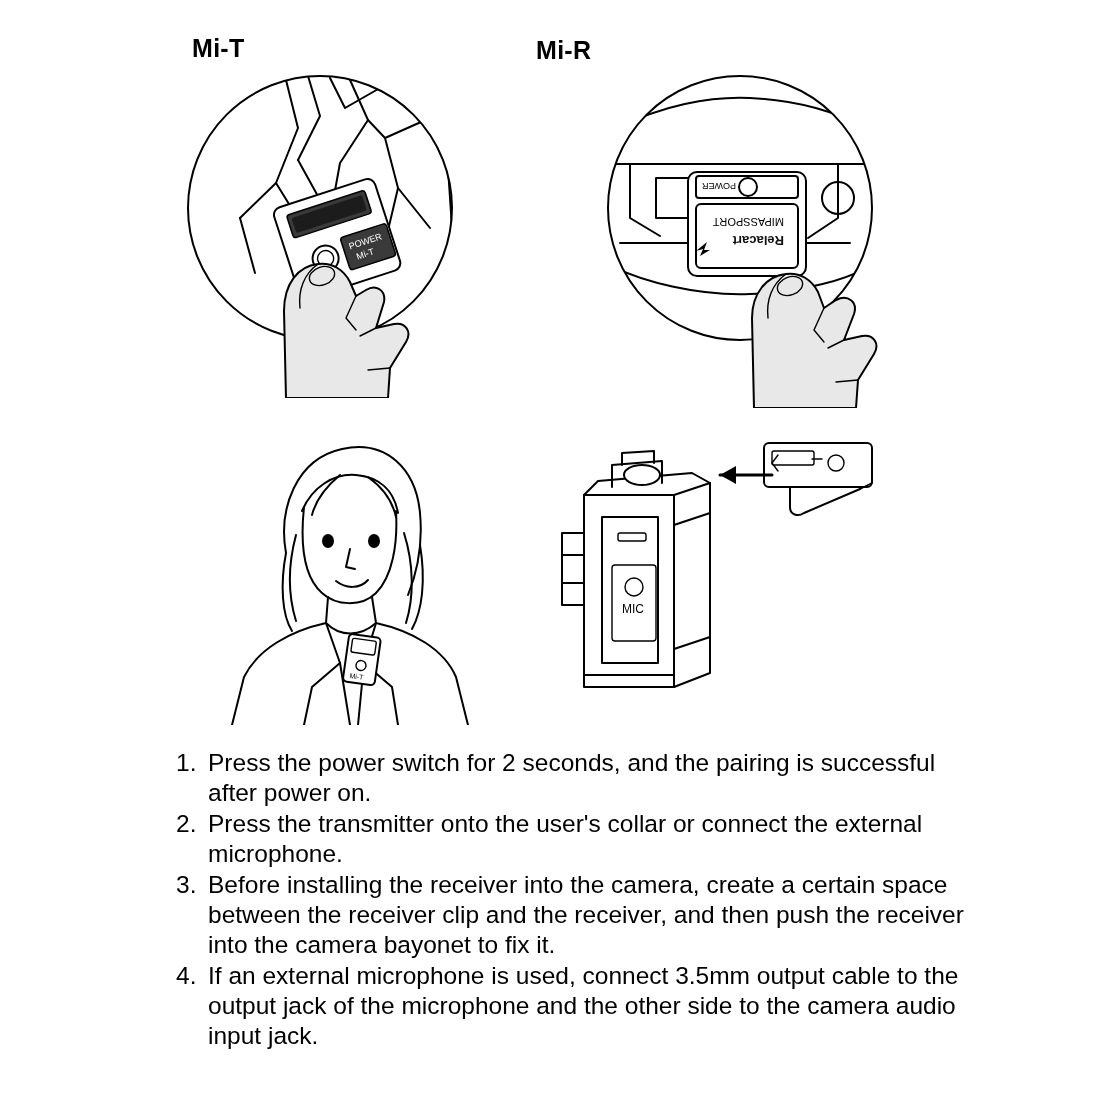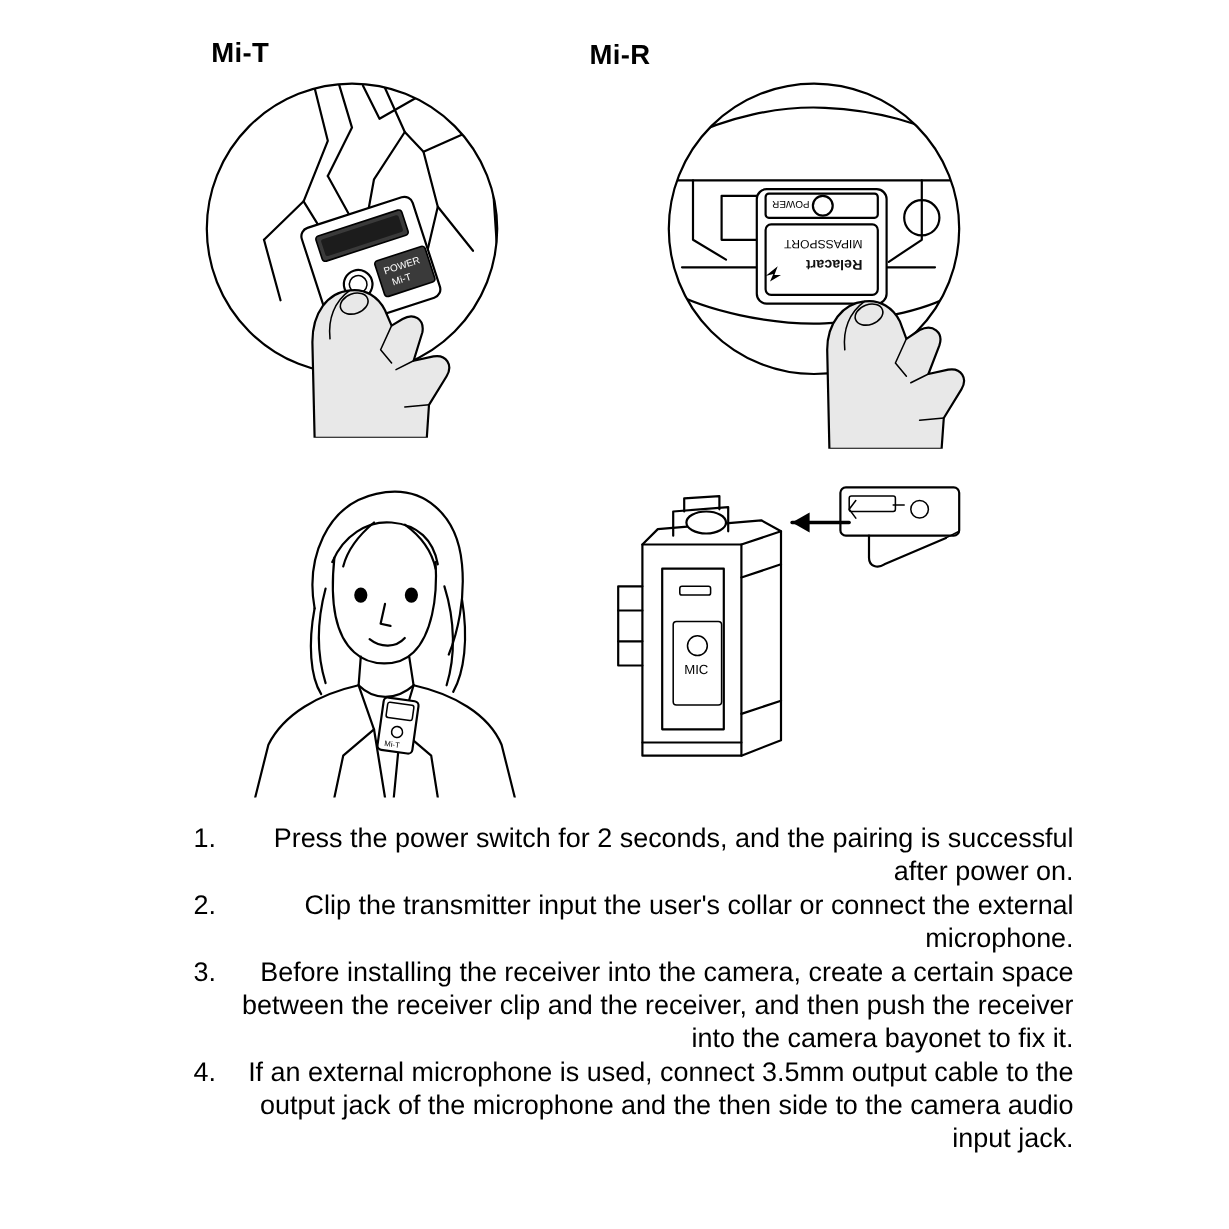--- a/index.html
+++ b/index.html
@@ -57,21 +57,20 @@
   }
   .instructions li .num {
     position: absolute;
     left: 0;
     top: 0;
     width: 28px;
     text-align: left;
   }
   .instructions li .txt {
     display: block;
-    text-align: right;
   }
   svg { display: block; }
   .ln { fill: none; stroke: #000; stroke-width: 2; stroke-linecap: round; stroke-linejoin: round; }
   .ln-thin { fill: none; stroke: #000; stroke-width: 1.4; stroke-linecap: round; stroke-linejoin: round; }
   .ln-thick { fill: none; stroke: #000; stroke-width: 3; stroke-linecap: round; stroke-linejoin: round; }
   .fill-white { fill: #ffffff; stroke: #000; stroke-width: 2; stroke-linejoin: round; }
   .fill-grey { fill: #e8e8e8; stroke: #000; stroke-width: 2; stroke-linejoin: round; }
   .fill-dark { fill: #3a3a3a; stroke: #000; stroke-width: 1.5; }
   .fill-black { fill: #000; }
   .tiny-text { font-family: "Liberation Sans", sans-serif; font-size: 9px; fill: #fff; }
@@ -286,26 +285,26 @@
   </div>
 
   <div class="instructions">
     <ol>
       <li>
         <span class="num">1.</span>
         <span class="txt">Press the power switch for 2 seconds, and the pairing is successful after power on.</span>
       </li>
       <li>
         <span class="num">2.</span>
-        <span class="txt">Clip the transmitter input the user's collar or connect the external microphone.</span>
+        <span class="txt">Press the transmitter onto the user's collar or connect the external microphone.</span>
       </li>
       <li>
         <span class="num">3.</span>
         <span class="txt">Before installing the receiver into the camera, create a certain space between the receiver clip and the receiver, and then push the receiver into the camera bayonet to fix it.</span>
       </li>
       <li>
         <span class="num">4.</span>
-        <span class="txt">If an external microphone is used, connect 3.5mm output cable to the output jack of the microphone and the then side to the camera audio input jack.</span>
+        <span class="txt">If an external microphone is used, connect 3.5mm output cable to the output jack of the microphone and the other side to the camera audio input jack.</span>
       </li>
     </ol>
   </div>
 
 </div>
 
 </body></html>

